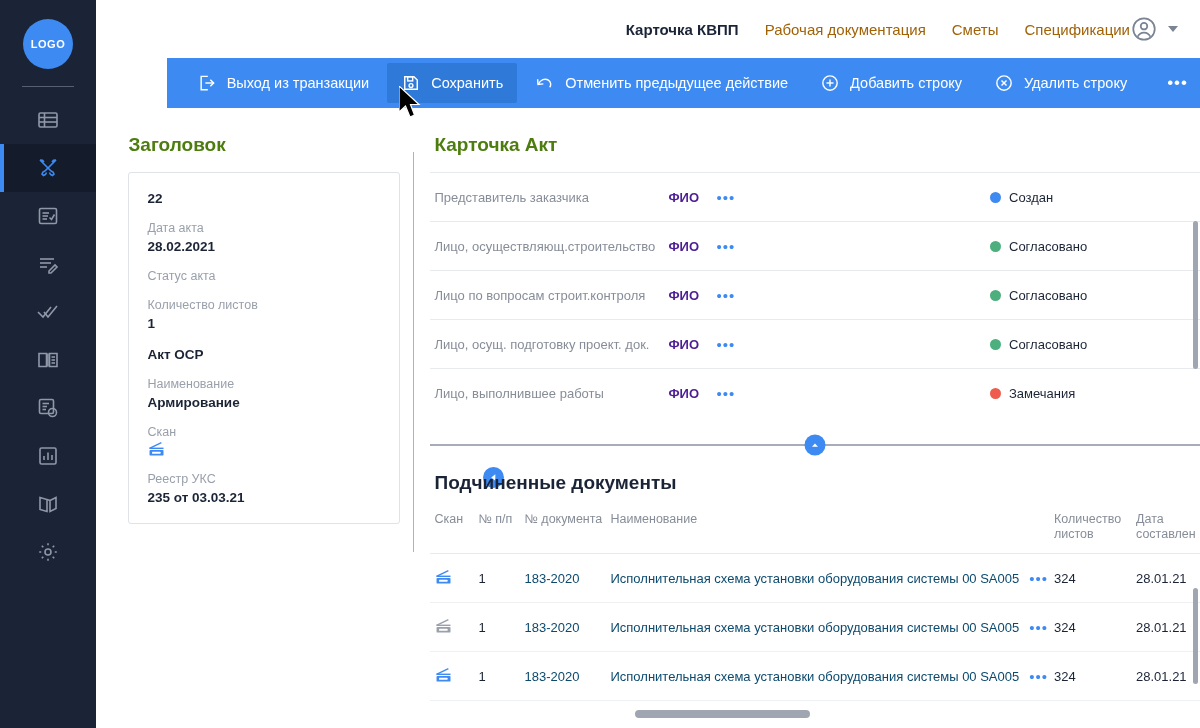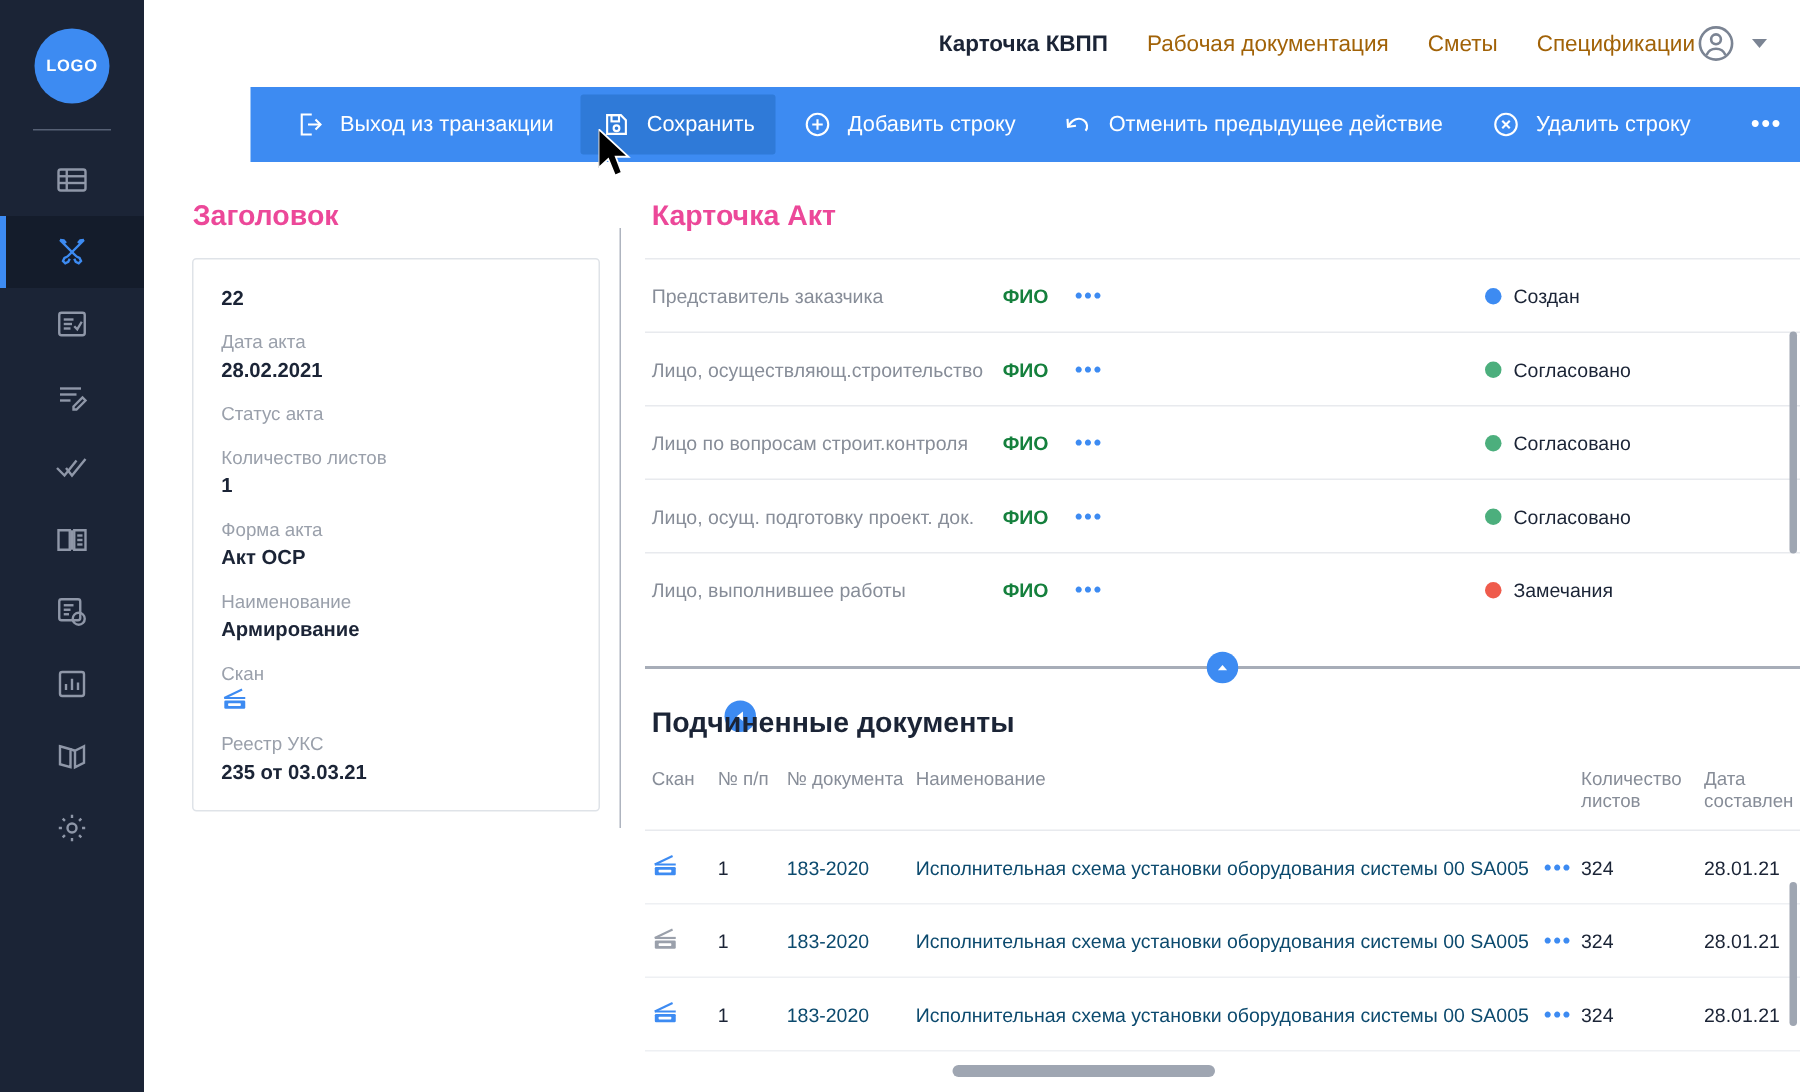--- a/index.html
+++ b/index.html
@@ -81,21 +81,21 @@
   }
 
   
   .work { flex: 1; display: flex; min-height: 0; background: #fff; }
 
   
   .left-col {
     width: 320px; flex: 0 0 320px; padding: 26px 0 0 18px; position: relative;
   }
   .section-title {
-    font-size: 19px; font-weight: bold; color: #ec4899; margin-bottom: 16px;
+    font-size: 19px; font-weight: bold; color: #4d7c0f; margin-bottom: 16px;
   }
   .hdr-card {
     width: 272px; border: 1px solid #dfe3e8; border-radius: 3px;
     padding: 16px 18px 14px 18px; background: #fff;
   }
   .fld { margin-bottom: 12px; }
   .fld:last-child { margin-bottom: 2px; }
   .fld-label { font-size: 12.5px; color: #9aa0ab; line-height: 17px; }
   .fld-value {
     font-size: 13.5px; color: #1b2436; font-weight: bold; line-height: 19px;
@@ -127,21 +127,21 @@
   .card-row {
     height: 49px; display: flex; align-items: center;
     border-top: 1px solid #e8eaee; padding-right: 10px;
   }
   .card-row:last-of-type { border-bottom: 1px solid #e8eaee; }
   .cr-label {
     width: 238px; flex: 0 0 238px; font-size: 13px; color: #878d98;
     white-space: nowrap; padding-left: 4px;
   }
   .cr-fio {
-    font-size: 13px; font-weight: bold; color: #15803d; width: 34px;
+    font-size: 13px; font-weight: bold; color: #4c1d95; width: 34px;
     flex: 0 0 34px;
   }
   .cr-dots {
     color: #3d8bf2; font-size: 15px; letter-spacing: 1px; margin-left: 14px;
     cursor: pointer; width: 30px; flex: 0 0 30px;
   }
   .cr-status {
     margin-left: auto; display: flex; align-items: center; gap: 8px;
     font-size: 13px; color: #1b2436; width: 200px; flex: 0 0 200px;
   }
@@ -368,40 +368,40 @@
             <circle cx="12" cy="15" r="2.3"></circle>
           </g>
             </svg>
         </span>
         <span>Сохранить</span>
       </div>
 
       <div class="tb-btn">
         <span>
           <svg viewBox="0 0 24 24">
+              <g class="tb-ico" stroke-width="2.1">
+            <path d="M4 13.5C6.5 8 12 6 16 8.5c3.3 2 3.6 6.2 1.6 8.5"></path>
+            <polyline points="3.2,7.5 3.6,13.8 10,13"></polyline>
+          </g>
+            </svg>
+        </span>
+        <span>Отменить предыдущее действие</span>
+      </div>
+
+      <div class="tb-btn">
+        <span>
+          <svg viewBox="0 0 24 24">
               <g class="tb-ico">
             <circle cx="12" cy="12" r="8.6"></circle>
                 <line x1="12" y1="7.8" x2="12" y2="16.2"></line>
             <line x1="7.8" y1="12" x2="16.2" y2="12"></line>
           </g>
             </svg>
         </span>
         <span>Добавить строку</span>
-      </div>
-
-      <div class="tb-btn">
-        <span>
-          <svg viewBox="0 0 24 24">
-              <g class="tb-ico" stroke-width="2.1">
-            <path d="M4 13.5C6.5 8 12 6 16 8.5c3.3 2 3.6 6.2 1.6 8.5"></path>
-            <polyline points="3.2,7.5 3.6,13.8 10,13"></polyline>
-          </g>
-            </svg>
-        </span>
-        <span>Отменить предыдущее действие</span>
       </div>
 
       <div class="tb-btn">
         <span>
           <svg viewBox="0 0 24 24">
               <g class="tb-ico">
             <circle cx="12" cy="12" r="8.6"></circle>
                 <line x1="9" y1="9" x2="15" y2="15"></line>
             <line x1="15" y1="9" x2="9" y2="15"></line>
           </g>
@@ -427,21 +427,20 @@
             <div class="fld-value">28.02.2021</div>
           </div>
           <div class="fld">
             <div class="fld-label">Статус акта</div>
           </div>
           <div class="fld">
             <div class="fld-label">Количество листов</div>
             <div class="fld-value">1</div>
           </div>
           <div class="fld">
-            <div class="fld-label">Форма акта</div>
             <div class="fld-value">Акт ОСР</div>
           </div>
           <div class="fld">
             <div class="fld-label">Наименование</div>
             <div class="fld-value">Армирование</div>
           </div>
           <div class="fld">
             <div class="fld-label">Скан</div>
             <div class="fld-value scan-ico">
               <svg viewBox="0 0 26 21" fill="none" stroke="#3d8bf2" stroke-width="1.7">

